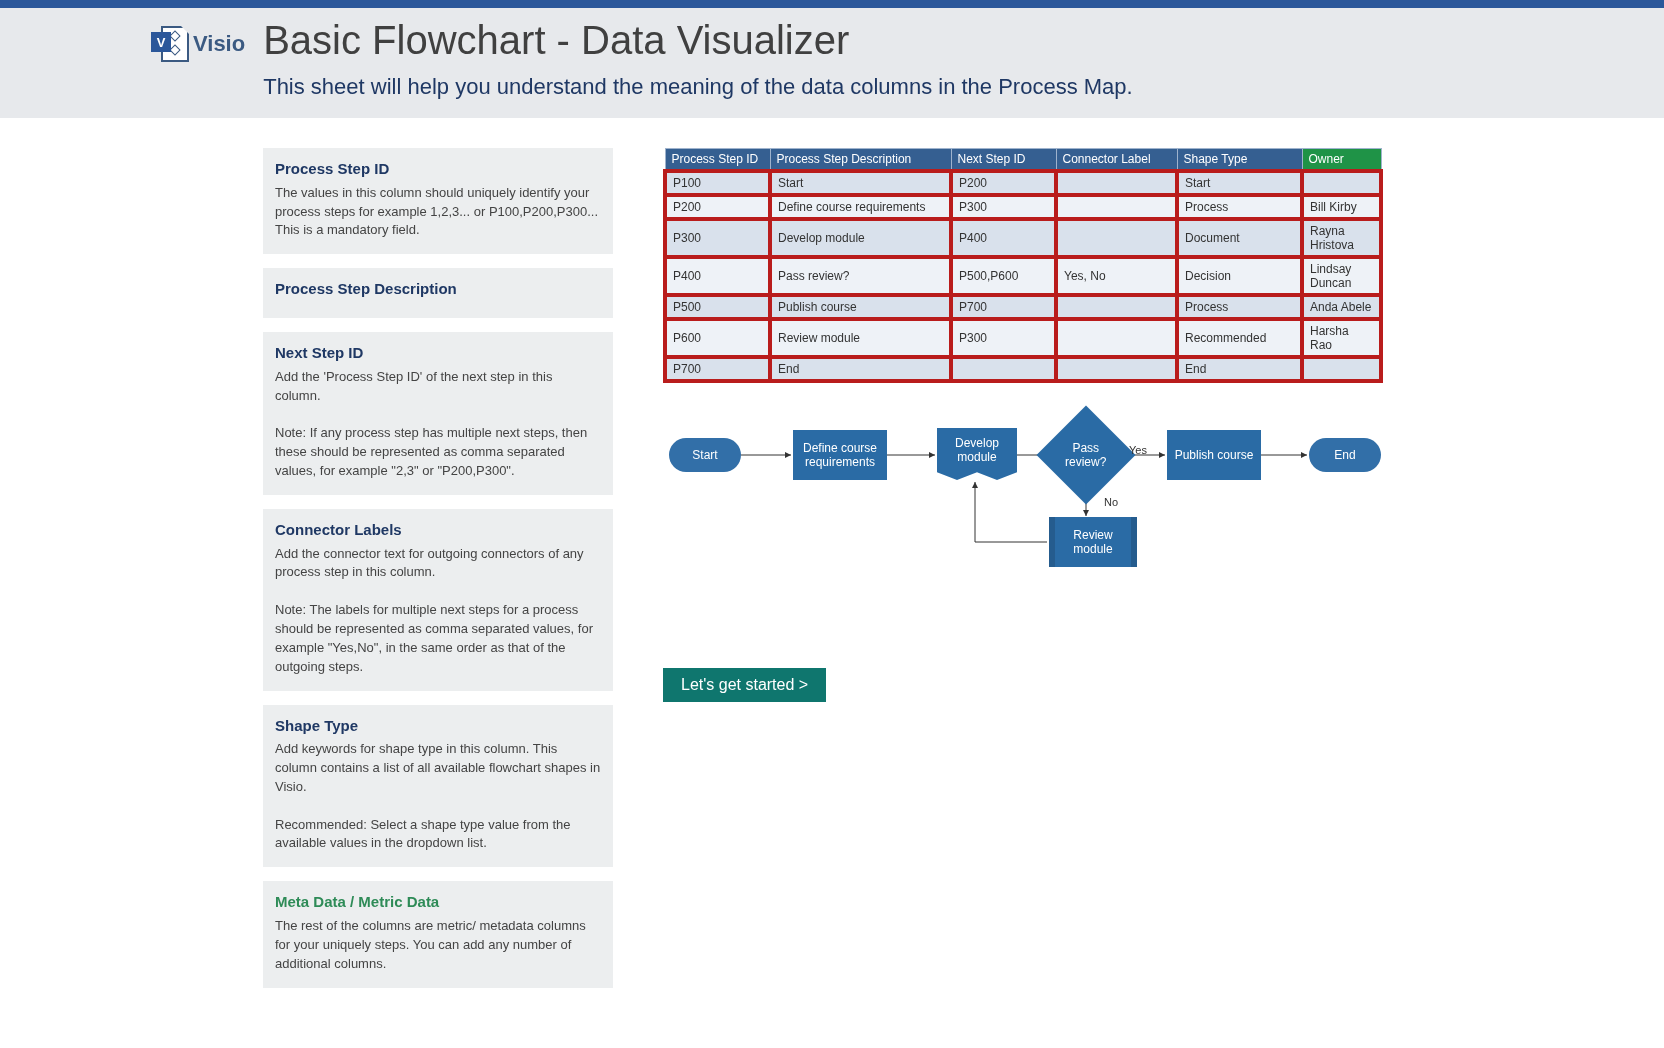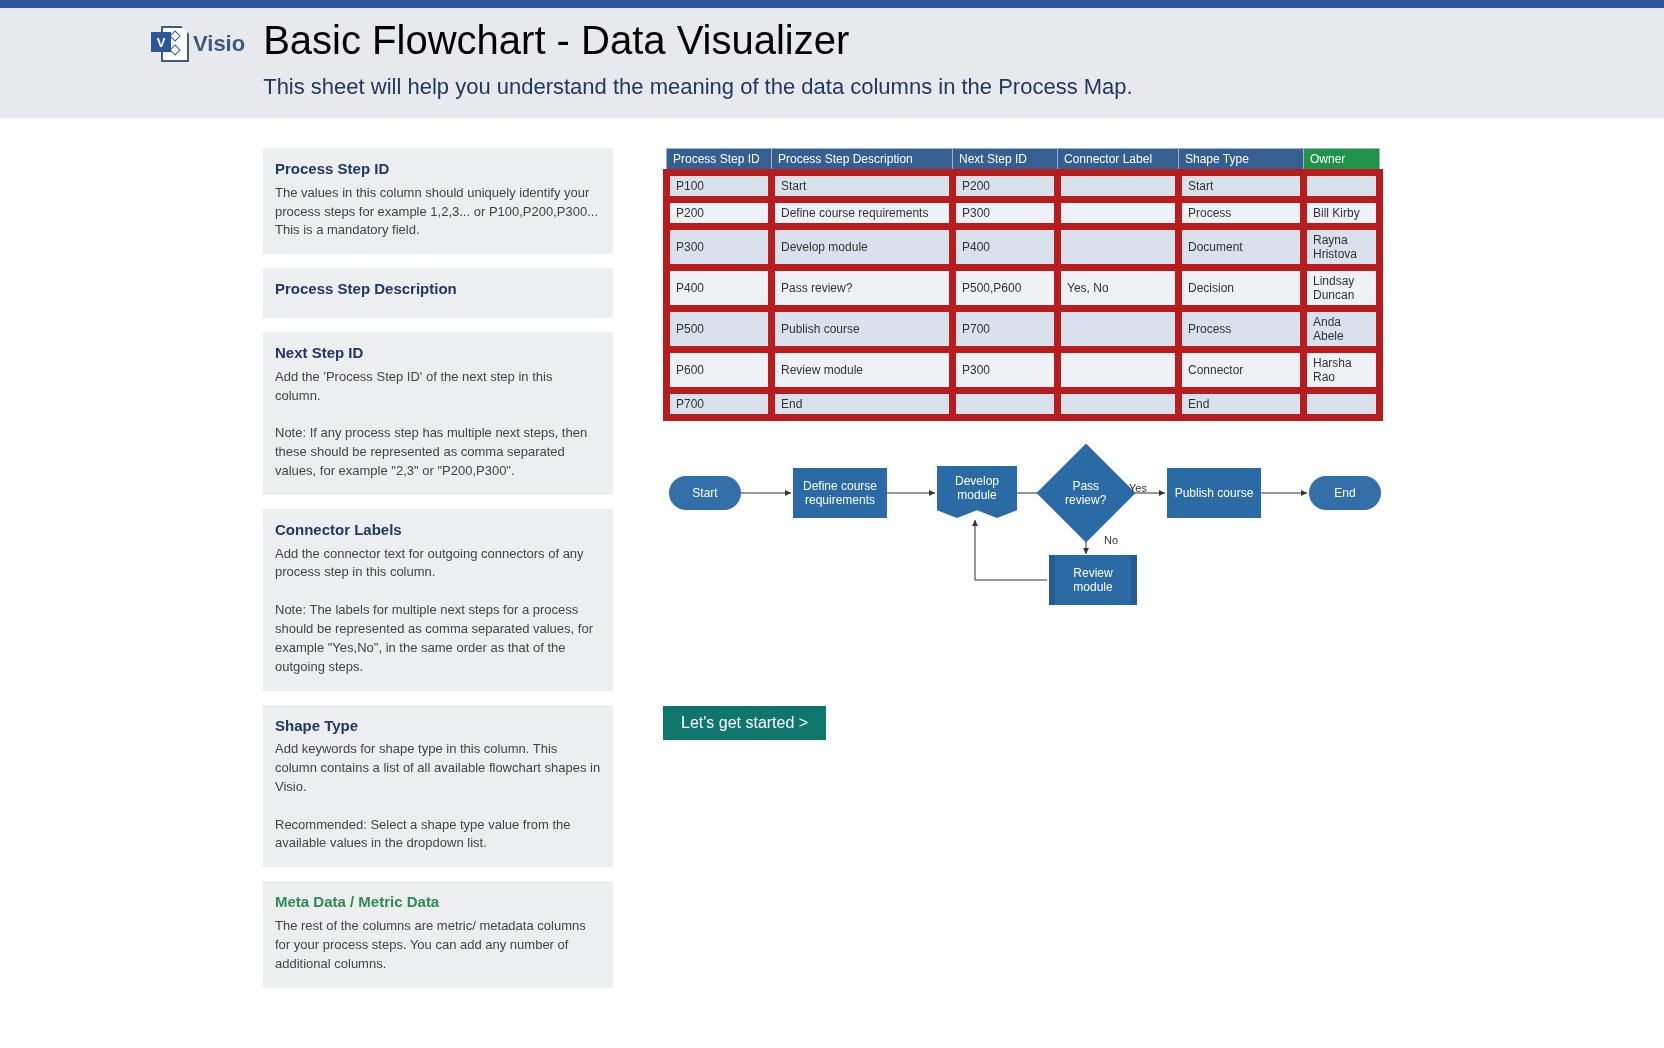--- a/index.html
+++ b/index.html
@@ -2,33 +2,33 @@
 <html><head>
 <meta charset="utf-8">
 <style>
   html,body{margin:0;padding:0;font-family:"Segoe UI",Arial,sans-serif;background:#fff;color:#333;}
   .topstrip{height:8px;background:#2b579a;}
   .header{background:#e7e9ec;padding:10px 0 18px 0;}
   .header-inner{max-width:1378px;margin:0 auto;display:flex;align-items:flex-start;}
   .logo{display:flex;align-items:center;margin:8px 18px 0 8px;}
   .logo-name{color:#3b5a82;font-size:22px;font-weight:700;margin-left:6px;}
   .titleblock{flex:1;}
-  .page-title{color:#000000;font-size:40px;font-weight:300;margin:0;line-height:1.1;}
+  .page-title{color:#404040;font-size:40px;font-weight:300;margin:0;line-height:1.1;}
   .page-subtitle{color:#1f3864;font-size:22px;font-weight:400;margin-top:12px;}
   .content{max-width:1378px;margin:0 auto;display:flex;gap:50px;padding:30px 0 40px 0;}
   .left{width:350px;display:flex;flex-direction:column;gap:14px;margin-left:120px;}
   .card{background:#eceeef;padding:10px 12px 14px 12px;font-size:13px;color:#444;line-height:1.45;}
   .card h3{margin:0 0 4px 0;font-size:15px;font-weight:600;color:#1f3864;}
   .card.green h3{color:#2e8b57;}
   .right{flex:1;padding-right:40px;}
   
   table{border-collapse:collapse;width:720px;font-size:12px;}
   th{background:#355f91;color:#fff;text-align:left;font-weight:400;padding:3px 6px;border:1px solid #9fb3cd;}
   th.green{background:#1f9347;}
-  td{padding:3px 6px;border:7px solid #b91c1c;background:#fff;margin-top:16px;}
+  td{padding:3px 6px;border:4px solid #b91c1c;background:#fff;margin-top:16px;}
   tr:nth-child(odd) td{background:#d9e1ec;}
   tr:nth-child(even) td{background:#eef2f7;}
   
   .flow{position:relative;width:720px;height:200px;margin-top:35px;}
   .flow svg{position:absolute;left:0;top:0;}
   .shape{position:absolute;display:flex;align-items:center;justify-content:center;text-align:center;color:#fff;font-size:12px;line-height:1.2;}
   .terminator{background:#326fa8;border-radius:20px;width:72px;height:34px;}
   .process{background:#2a6ba5;width:94px;height:50px;}
   .document{background:#2a6ba5;width:80px;height:52px;clip-path:polygon(0 0,100% 0,100% 85%,75% 100%,50% 85%,25% 100%,0 85%);}
   .document span{position:relative;top:-4px;}
@@ -92,21 +92,21 @@
 Note: The labels for multiple next steps for a process should be represented as comma separated values, for example "Yes,No", in the same order as that of the outgoing steps.</div>
     </div>
     <div class="card">
       <h3>Shape Type</h3>
       <div style="white-space:pre-line;">Add keywords for shape type in this column. This column contains a list of all available flowchart shapes in Visio.
 
 Recommended: Select a shape type value from the available values in the dropdown list.</div>
     </div>
     <div class="card green">
       <h3>Meta Data / Metric Data</h3>
-      <div>The rest of the columns are metric/ metadata columns for your process steps. You can add any number of additional columns.</div>
+      <div>The rest of the columns are metric/ metadata columns for your uniquely steps. You can add any number of additional columns.</div>
     </div>
   </div>
 
   <div class="right">
     <table>
       <thead>
         <tr>
           <th style="width:92px;">Process Step ID</th>
           <th style="width:168px;">Process Step Description</th>
           <th style="width:92px;">Next Step ID</th>
@@ -154,21 +154,21 @@
             <td>P700</td>
             <td></td>
             <td>Process</td>
             <td>Anda Abele</td>
           </tr>
           <tr>
             <td>P600</td>
             <td>Review module</td>
             <td>P300</td>
             <td></td>
-            <td>Connector</td>
+            <td>Recommended</td>
             <td>Harsha Rao</td>
           </tr>
           <tr>
             <td>P700</td>
             <td>End</td>
             <td></td>
             <td></td>
             <td>End</td>
             <td></td>
           </tr>

